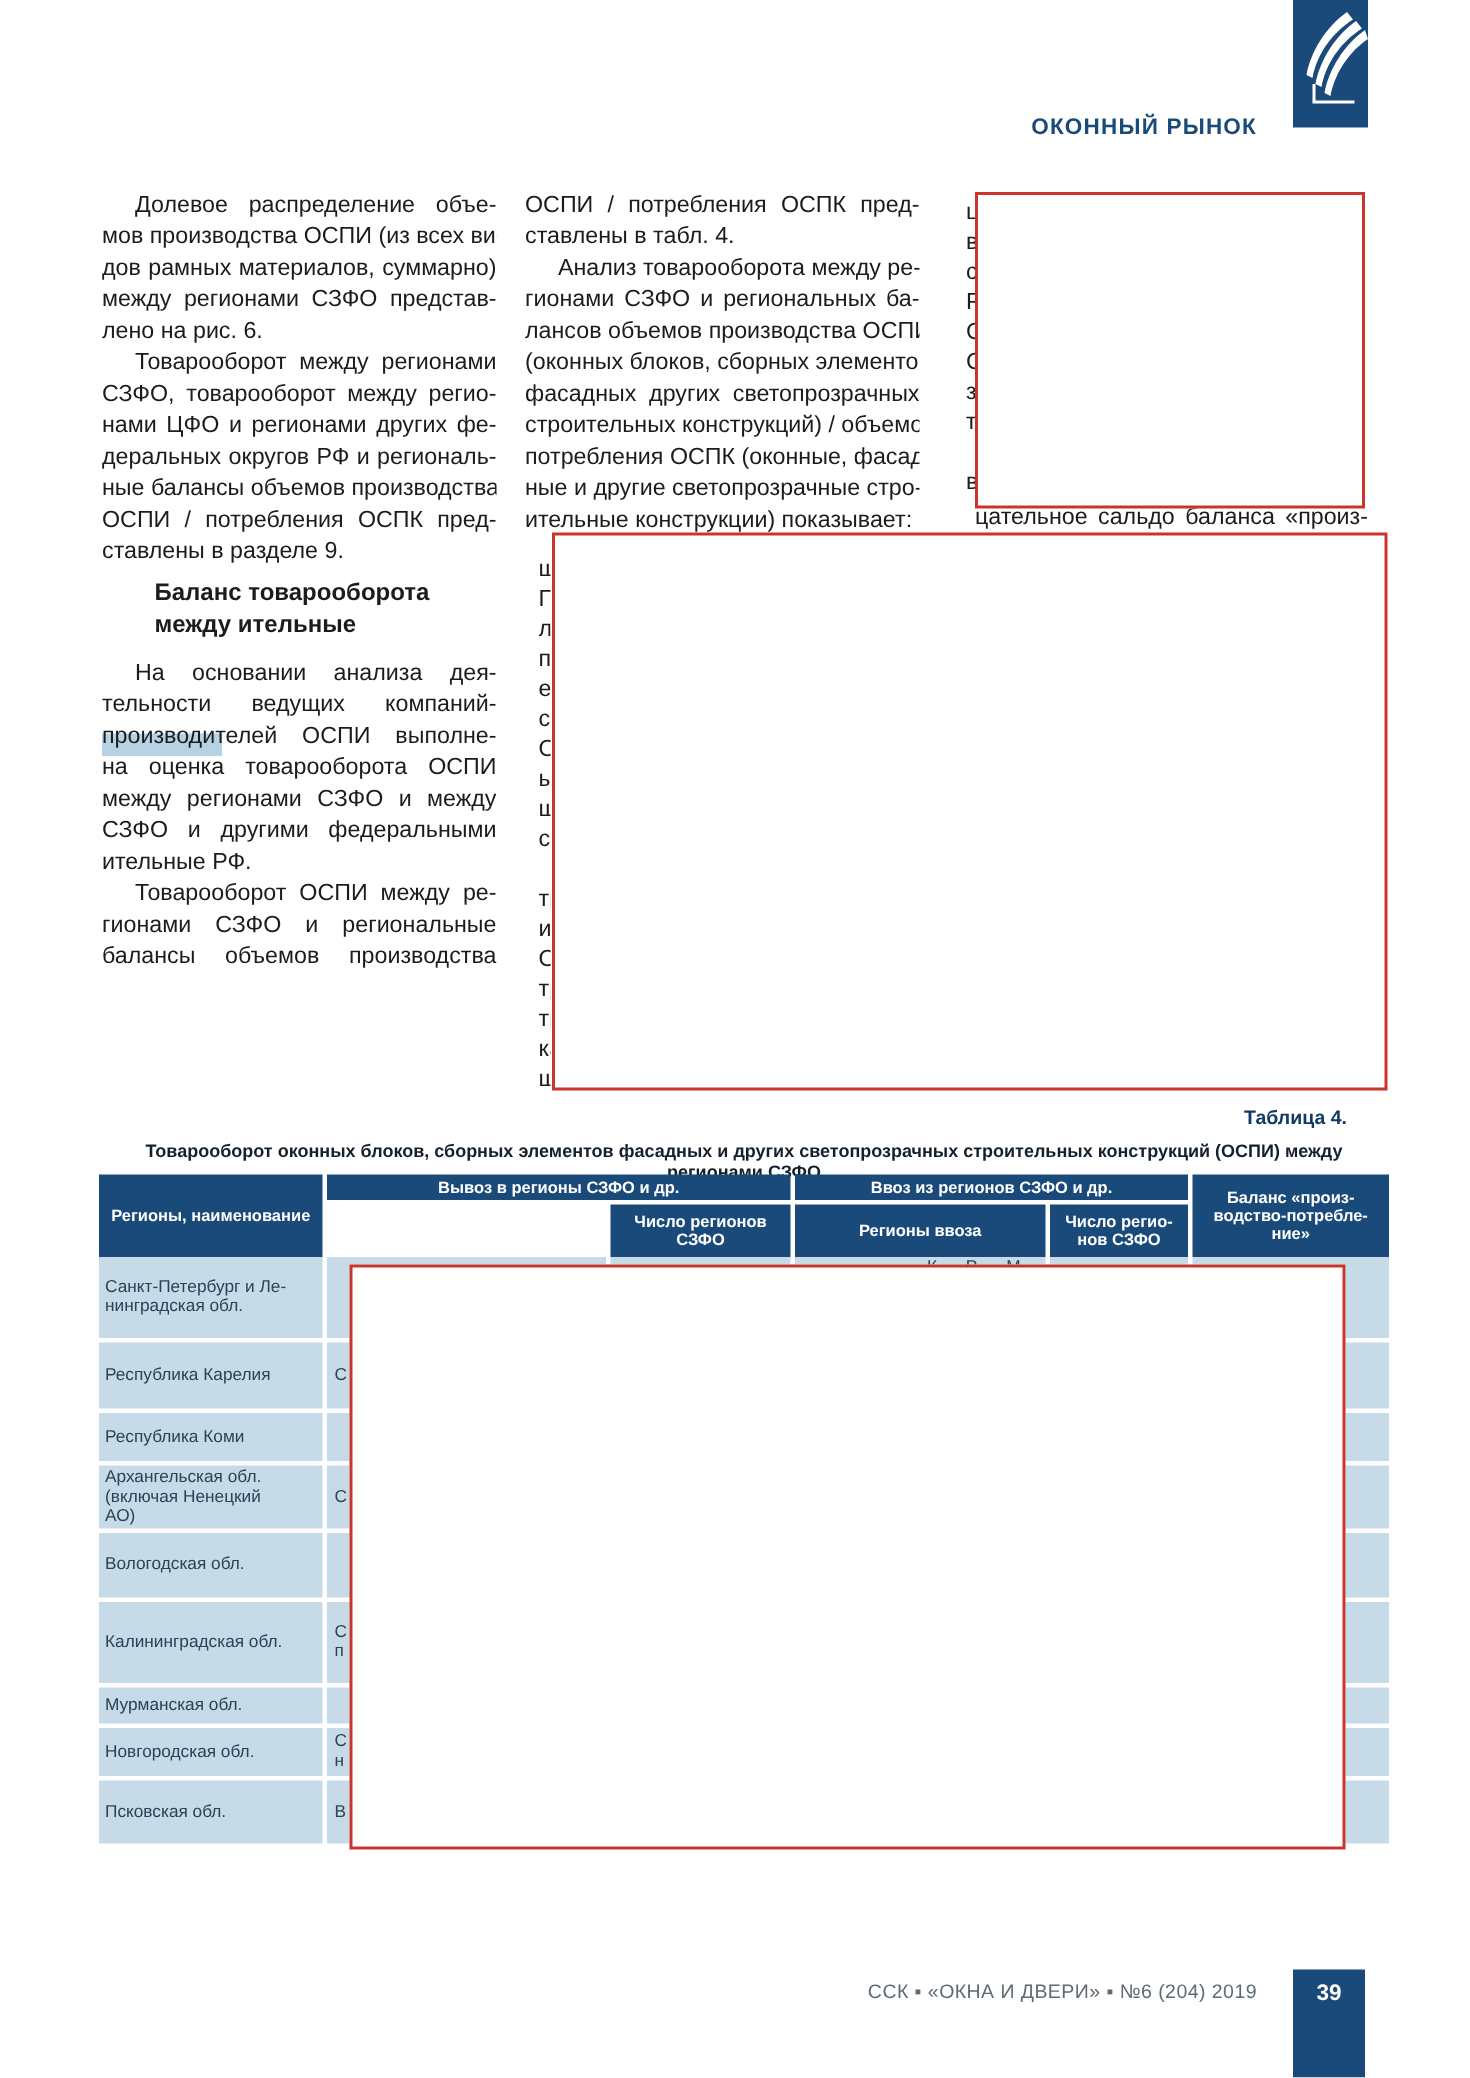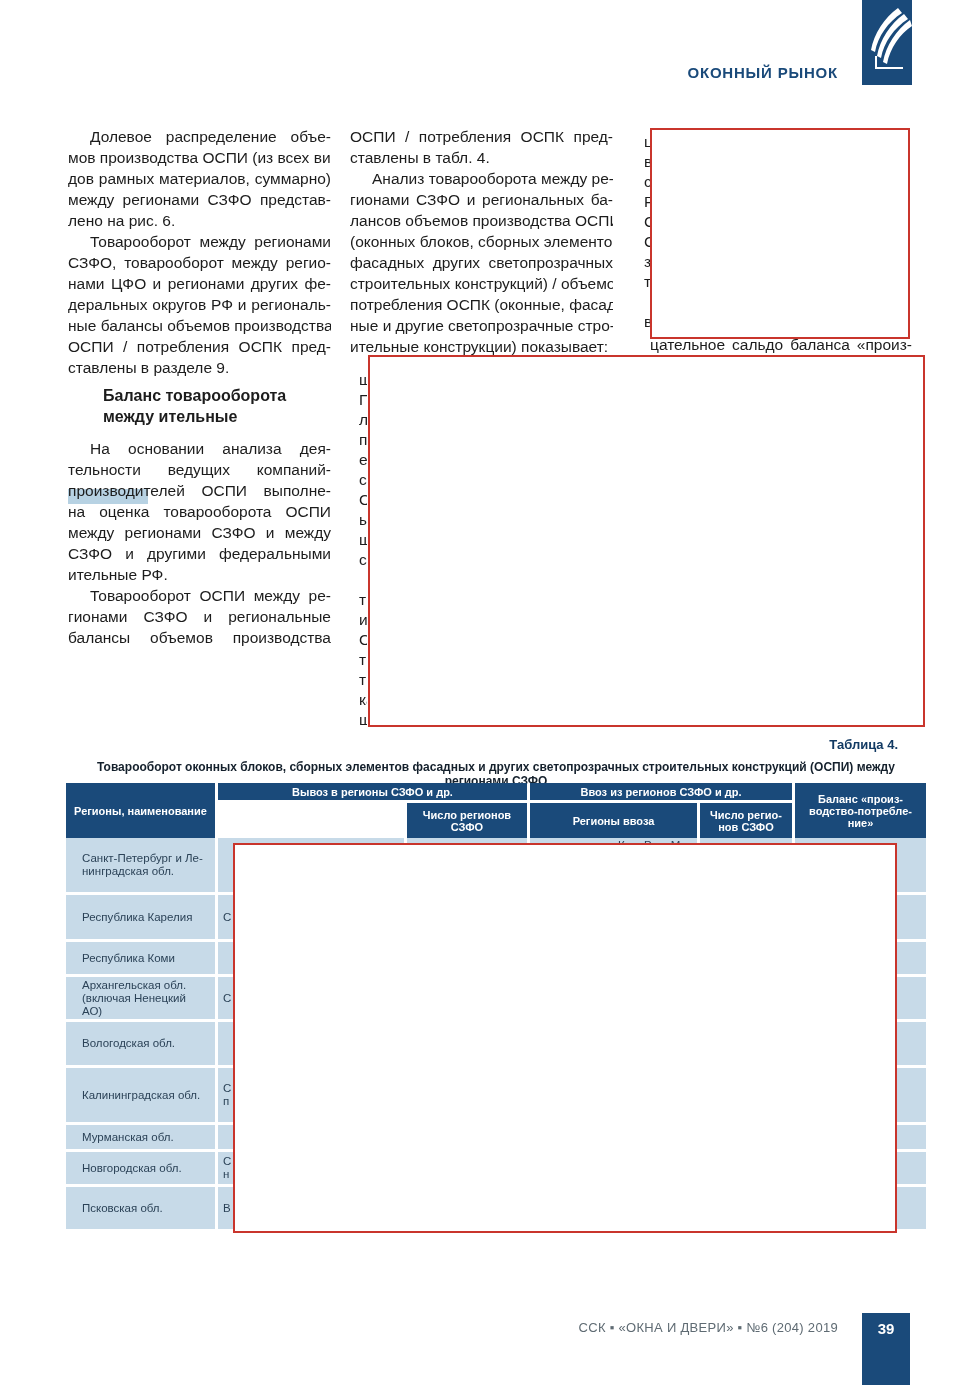--- a/index.html
+++ b/index.html
@@ -1,21 +1,21 @@
 <!DOCTYPE html>
 <html><head>
 <meta charset="utf-8">
 <style>
   html,body{margin:0;padding:0;}
   body{width:980px;height:1385px;position:relative;background:#fff;
        font-family:"Liberation Sans",sans-serif;overflow:hidden;}
   .abs{position:absolute;}
 
   
-  .mast-title{top:64px;right:142px;font-size:15px;font-weight:bold;color:#1a4a7a;
+  .mast-title{top:76px;right:142px;font-size:15px;font-weight:bold;color:#1a4a7a;
               letter-spacing:.8px;}
   .logo{left:862px;top:0;width:50px;height:85px;background:#1a4a7a;}
 
   
   .col{width:263px;font-size:15.5px;line-height:21px;color:#1c1c1c;z-index:1;}
   .col1{left:68px;top:126px;}
   .col2{left:350px;top:126px;}
   .tline{text-align:justify;text-align-last:justify;white-space:nowrap;overflow:hidden;}
   .tline.lastline{text-align-last:left;}
   .block.para .tline.firstline{text-indent:22px;}
@@ -51,21 +51,21 @@
       white-space:pre-line;}
   .th.rg{grid-row:1/3;grid-column:1;}
   .th.eg{grid-row:1;grid-column:2/4;}
   .th.ig{grid-row:1;grid-column:4/6;}
   .th.bal{grid-row:1/3;grid-column:6;}
   .tbody{left:66px;top:838px;width:860px;}
   .trow{display:grid;grid-template-columns:149px 186px 120px 167px 92px 131px;
         gap:3px;margin-bottom:3px;}
   .cell{background:#c7dae8;color:#2b4257;font-size:11.5px;line-height:13px;
         display:flex;align-items:center;white-space:pre-line;}
-  .cell.region{padding-left:16px;}
+  .cell.region{padding-left:4px;}
   .cell.expfrag{padding-left:5px;}
   .cell.impfrag{align-items:flex-start;padding-left:88px;word-spacing:16px;
                 line-height:14px;}
 
   
   .foot-credit{top:1320px;right:142px;font-size:13px;color:#5f6b73;letter-spacing:.3px;}
   .page-badge{left:862px;top:1313px;width:48px;height:72px;background:#1a4a7a;
               color:#fff;font-size:15px;font-weight:bold;text-align:center;
               padding-top:7px;box-sizing:border-box;}
 </style>

